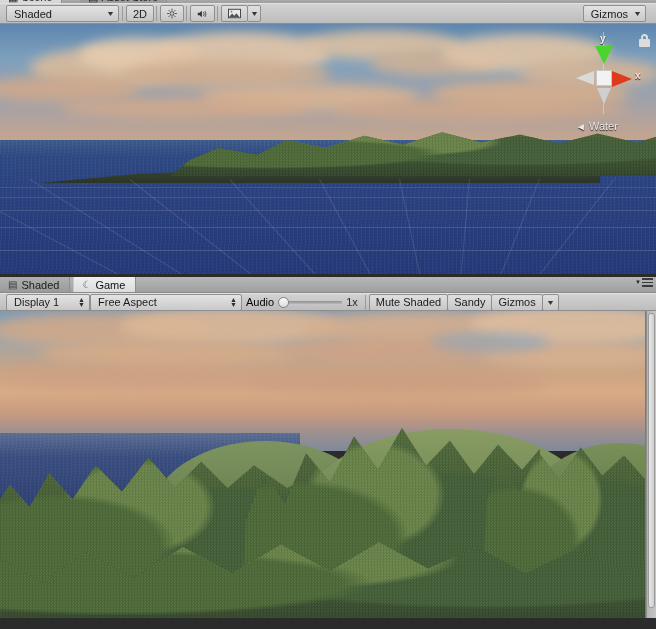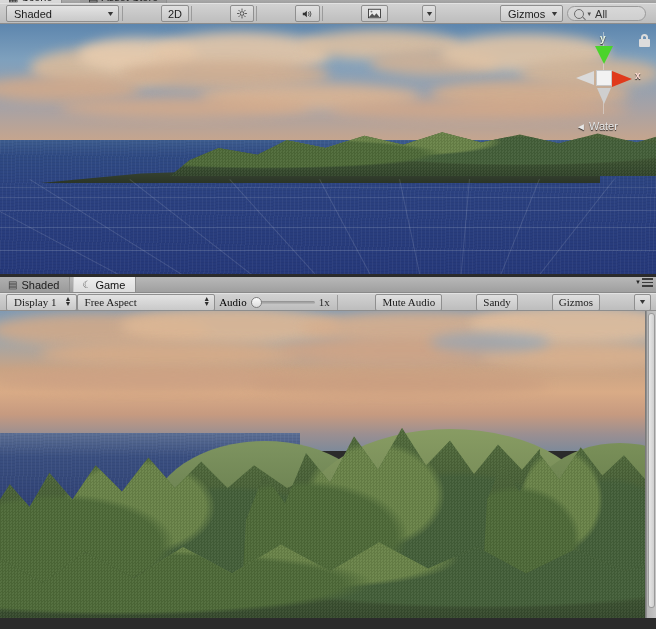--- a/index.html
+++ b/index.html
@@ -45,21 +45,20 @@
   .tb-btn {
     display: inline-flex; align-items: center; justify-content: center;
     height: 17px; padding: 0 6px;
     font-size: 11px; color: #1b1b1b;
     background: linear-gradient(#e0e0e0, #c6c6c6);
     border: 1px solid #8f8f8f;
     border-radius: 2px;
     margin-right: -1px;
     cursor: default;
     white-space: nowrap;
-    margin-left: 35px;
   }
   .tb-drop {
     display: inline-flex; align-items: center; justify-content: space-between;
     height: 17px; padding: 0 4px 0 7px;
     font-size: 11px; color: #1b1b1b;
     background: linear-gradient(#e3e3e3, #c9c9c9);
     border: 1px solid #8f8f8f;
     border-radius: 2px;
     cursor: default; white-space: nowrap;
   }
@@ -147,21 +146,21 @@
   .gz-stem { position: absolute; background: rgba(230,230,230,.5); }
   .gz-lock {
     position: absolute; right: -4px; top: 2px;
     width: 11px; height: 13px;
   }
   .gz-lock .body { position: absolute; left: 0; bottom: 0; width: 11px; height: 8px; background: #dcdcdc; border-radius: 1px; }
   .gz-lock .shack { position: absolute; left: 2px; top: 0; width: 7px; height: 7px; border: 2px solid #dcdcdc; border-bottom: none; border-radius: 4px 4px 0 0; }
 
   
   #dock-tabstrip { top: 277px; height: 16px; }
-  #game-toolbar { top: 293px; height: 18px; font-family: Liberation Serif, serif; }
+  #game-toolbar { top: 293px; height: 18px; }
   #game-view {
     position: absolute; left: 0; top: 311px;
     width: 646px; height: 307px;
     overflow: hidden;
     border-right: 1px solid #7a7a7a;
   }
   #dock-scroll {
     position: absolute; right: 0; top: 311px;
     width: 10px; height: 307px;
     background: linear-gradient(90deg, #b3b3b3, #c6c6c6);
@@ -331,25 +330,20 @@
         <path d="M1.2 9.4l3.6-3.8 2.5 2.5 2.4-2.9 3.5 4.2z" fill="#555"></path>
       </svg>
     </div>
     <div class="tb-btn" style="width:14px;padding:0;">
       <span class="caret" style="margin:0;">▼</span>
     </div>
     <div class="spacer"></div>
     <div class="tb-drop" style="margin-right:4px;">
       <span>Gizmos</span>
       <span class="caret">▼</span>
-    </div>
-    <div class="searchfield" style="max-width:212px;margin-right:4px;">
-      <span class="sico"></span>
-      <span class="scar">▼</span>
-      <span>All</span>
     </div>
   </div>
 
   <div id="scene-view">
     <div class="sky"></div>
 
     <div class="cloud" style="left:30px;  top:24px;  width:150px; height:40px; background:#d9bb9c;"></div>
     <div class="cloud" style="left:78px;  top:14px;  width:120px; height:34px; background:#e6cbae;"></div>
     <div class="cloud" style="left:150px; top:8px;   width:180px; height:44px; background:#e3c6a8;"></div>
     <div class="cloud" style="left:120px; top:36px;  width:210px; height:30px; background:#cfae92;"></div>
@@ -431,34 +425,34 @@
         <i></i>
         <i></i>
       </span>
   </div>
 
   <div class="toolbar" id="game-toolbar">
     <div class="tb-drop" style="width:84px;">
       <span>Display 1</span>
       <span class="spin">▲<br>▼</span>
     </div>
-    <div class="tb-drop" style="width:168px;">
+    <div class="tb-drop" style="width:152px;">
       <span>Free Aspect</span>
       <span class="spin">▲<br>▼</span>
     </div>
     <div class="scale-wrap">
       <span>Audio</span>
       <span class="slider-track">
         <span class="slider-knob"></span>
       </span>
       <span style="color:#2a2a2a;">1x</span>
     </div>
     <div class="sep"></div>
     <div class="tb-btn">
-      <span>Mute Audio</span>
+      <span>Mute Shaded</span>
     </div>
     <div class="tb-btn">
       <span>Sandy</span>
     </div>
     <div class="tb-btn">
       <span>Gizmos</span>
     </div>
     <div class="tb-btn" style="padding:0 4px;">
       <span class="caret" style="margin:0;">▼</span>
     </div>

